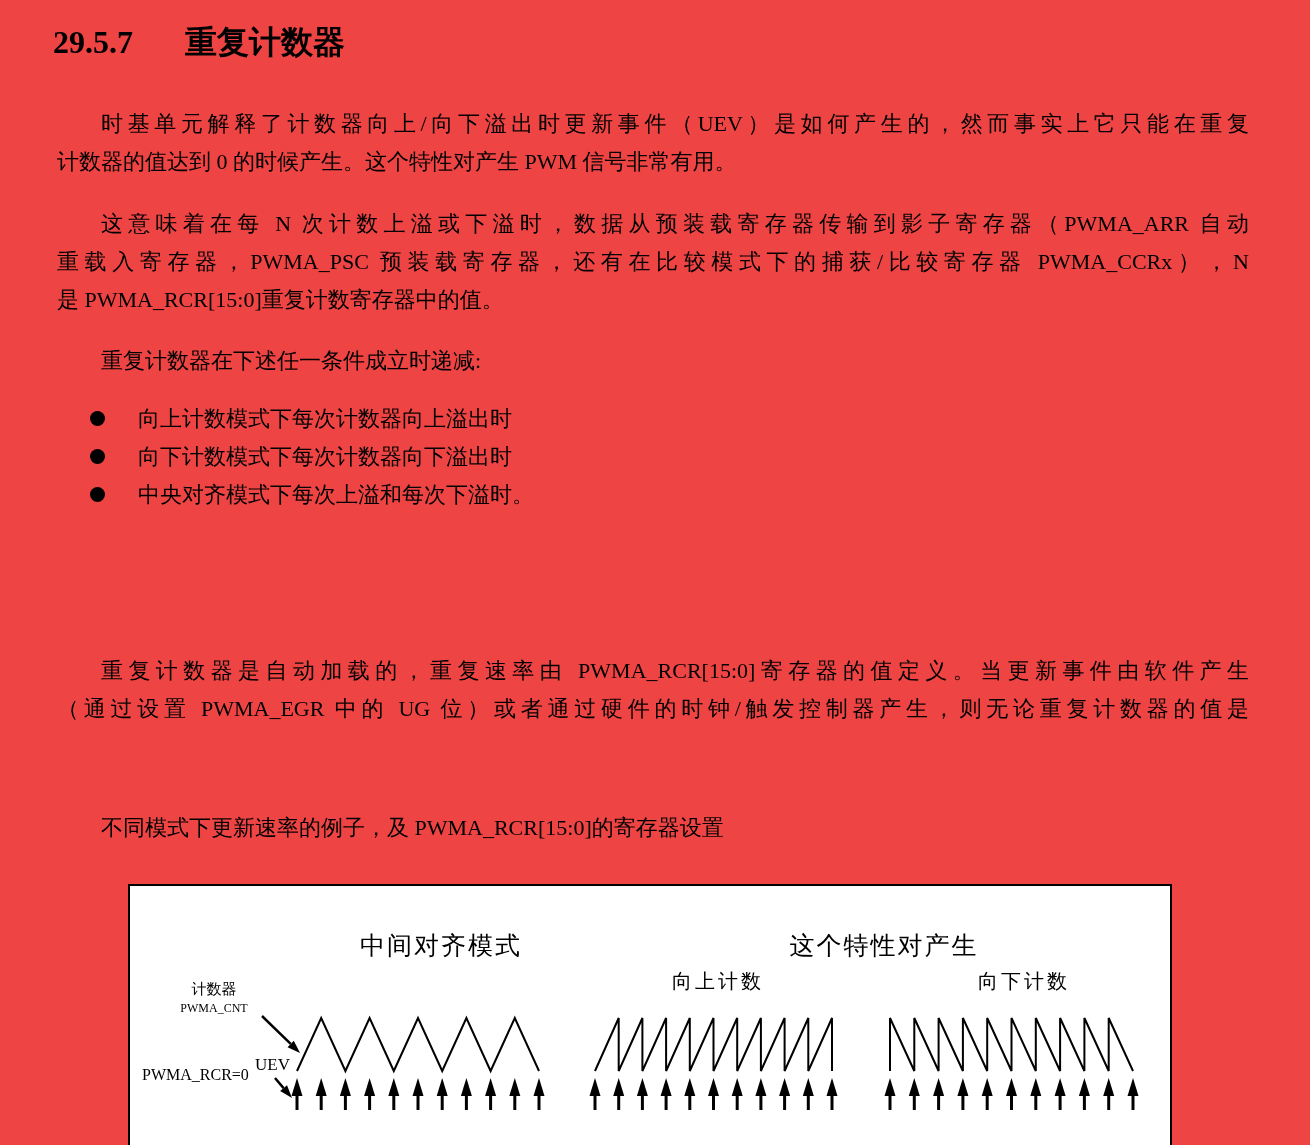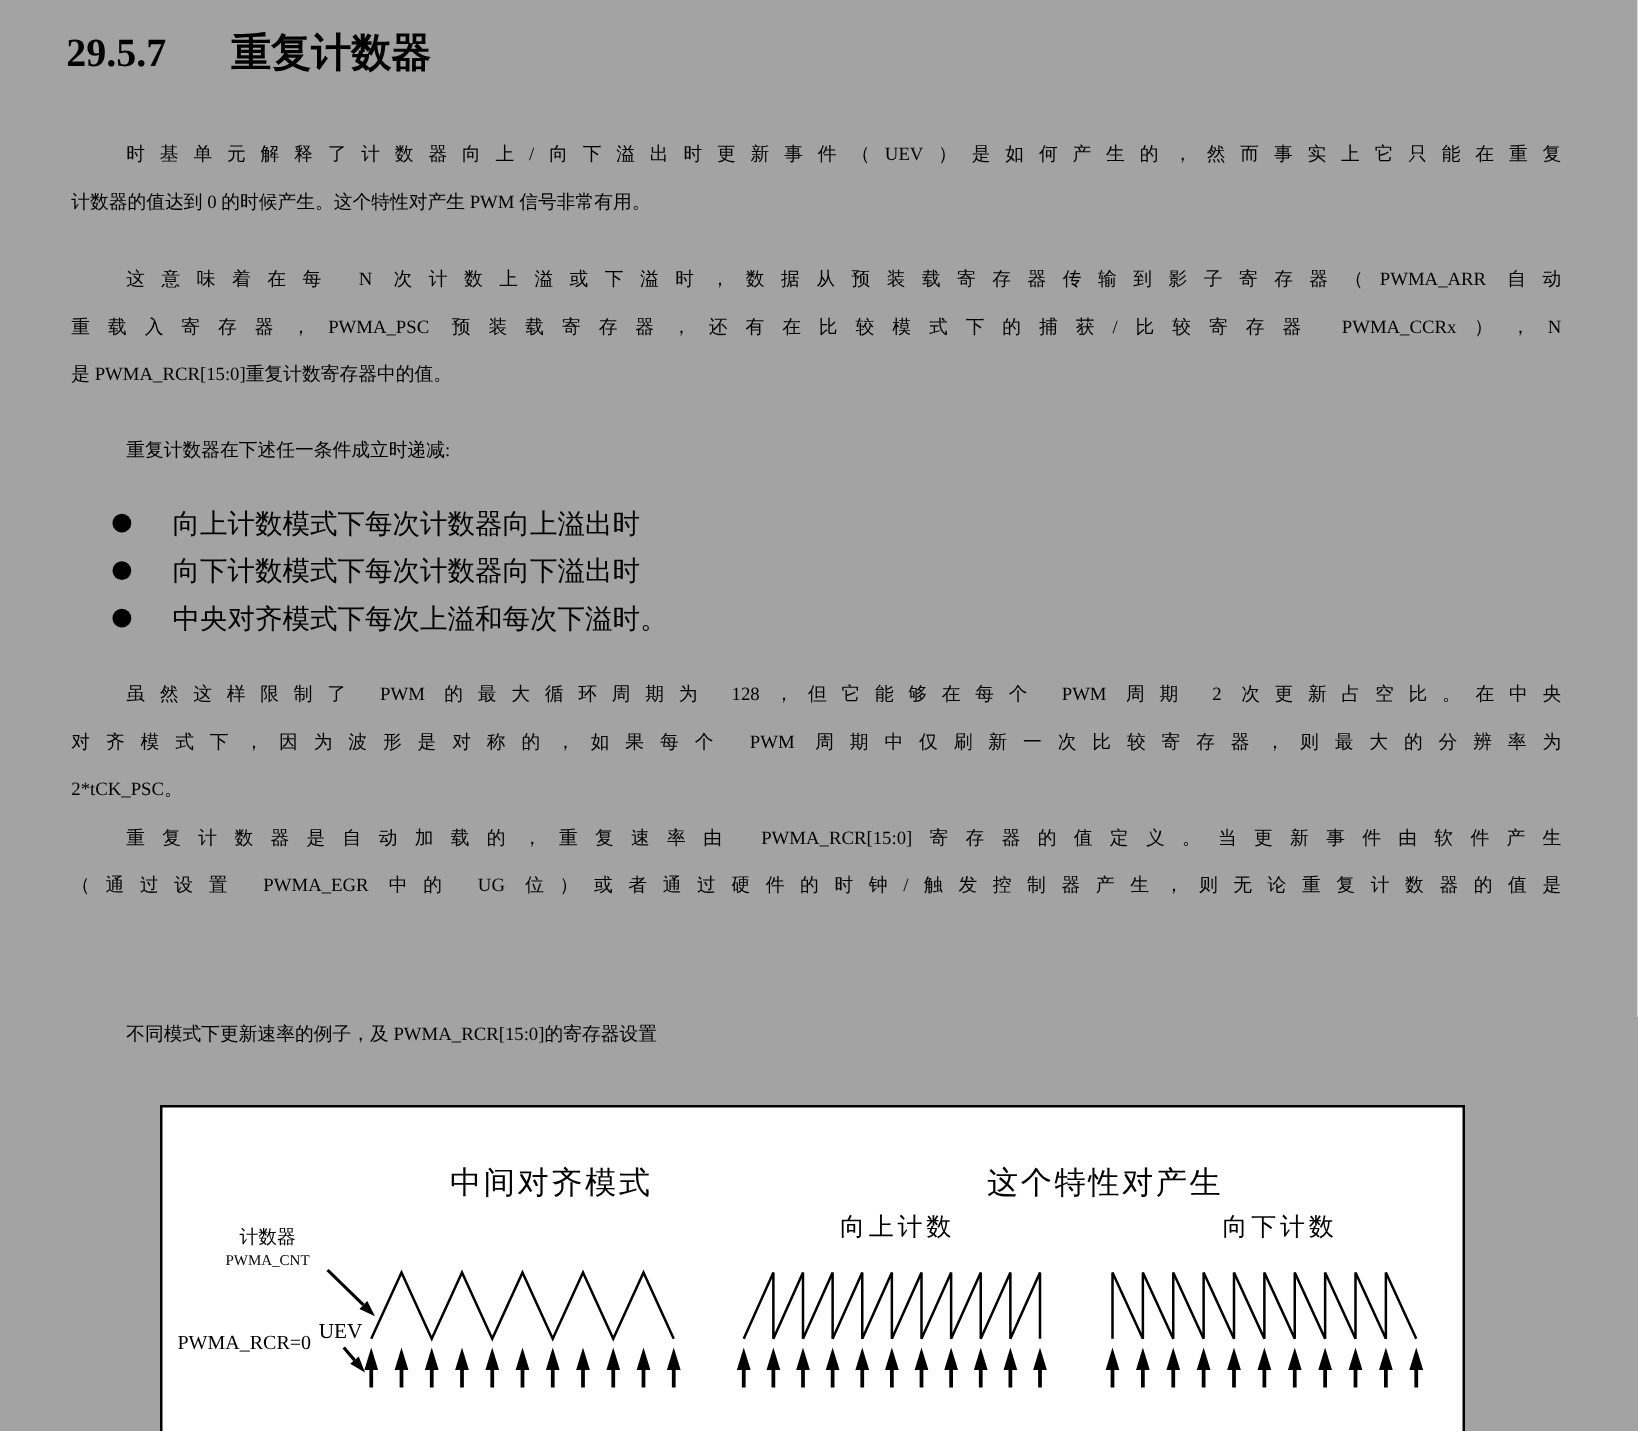--- a/index.html
+++ b/index.html
@@ -1,30 +1,30 @@
 <!DOCTYPE html>
 <html><head>
 <meta charset="utf-8">
 <style>
   html,body{margin:0;padding:0;background:#fff;}
   .page{
     position:relative;
     width:1310px;height:1145px;
-    background:#a3a3a3;color:#000;
+    background:#ef4444;color:#000;
     font-family:"Liberation Serif","DejaVu Serif",serif;
     overflow:hidden;
   }
   .heading{
     position:absolute;left:53px;top:20px;
     display:flex;gap:52px;
     font-size:32px;font-weight:bold;line-height:44px;
     margin:0;
   }
   .textblock{position:absolute;left:57px;width:1192px;}
-  .line{height:38px;line-height:38px;font-size:15px;white-space:normal;overflow:visible;}
+  .line{height:38px;line-height:38px;font-size:22px;white-space:normal;overflow:visible;}
   .fill{text-align:justify;text-align-last:justify;}
   .indent{text-indent:44px;}
   .bullet-row{position:relative;height:38px;}
   .bullet-dot{position:absolute;left:33px;top:11px;width:15px;height:15px;border-radius:50%;background:#000;}
   .bullet-text{display:block;padding-left:81px;height:38px;line-height:38px;font-size:22px;}
   .figure-box{
     position:absolute;left:128px;top:884px;
     width:1040px;height:276px;
     border:2px solid #000;background:#fff;
   }
@@ -70,25 +70,20 @@
     <div class="bullet-row">
       <span class="bullet-dot"></span>
       <span class="bullet-text">向下计数模式下每次计数器向下溢出时</span>
     </div>
     <div class="bullet-row">
       <span class="bullet-dot"></span>
       <span class="bullet-text">中央对齐模式下每次上溢和每次下溢时。</span>
     </div>
   </div>
 
-  <div class="textblock" style="top:537px">
-    <div class="line fill indent">虽然这样限制了 PWM 的最大循环周期为 128，但它能够在每个 PWM 周期 2 次更新占空比。在中央</div>
-    <div class="line fill">对齐模式下，因为波形是对称的，如果每个 PWM 周期中仅刷新一次比较寄存器，则最大的分辨率为</div>
-    <div class="line">2*tCK_PSC。</div>
-  </div>
 
   <div class="textblock" style="top:652px">
     <div class="line fill indent">重复计数器是自动加载的，重复速率由 PWMA_RCR[15:0]寄存器的值定义。当更新事件由软件产生</div>
     <div class="line fill">（通过设置 PWMA_EGR 中的 UG 位）或者通过硬件的时钟/触发控制器产生，则无论重复计数器的值是</div>
   </div>
 
   <div class="textblock" style="top:809px">
     <div class="line indent">不同模式下更新速率的例子，及 PWMA_RCR[15:0]的寄存器设置</div>
   </div>
 

